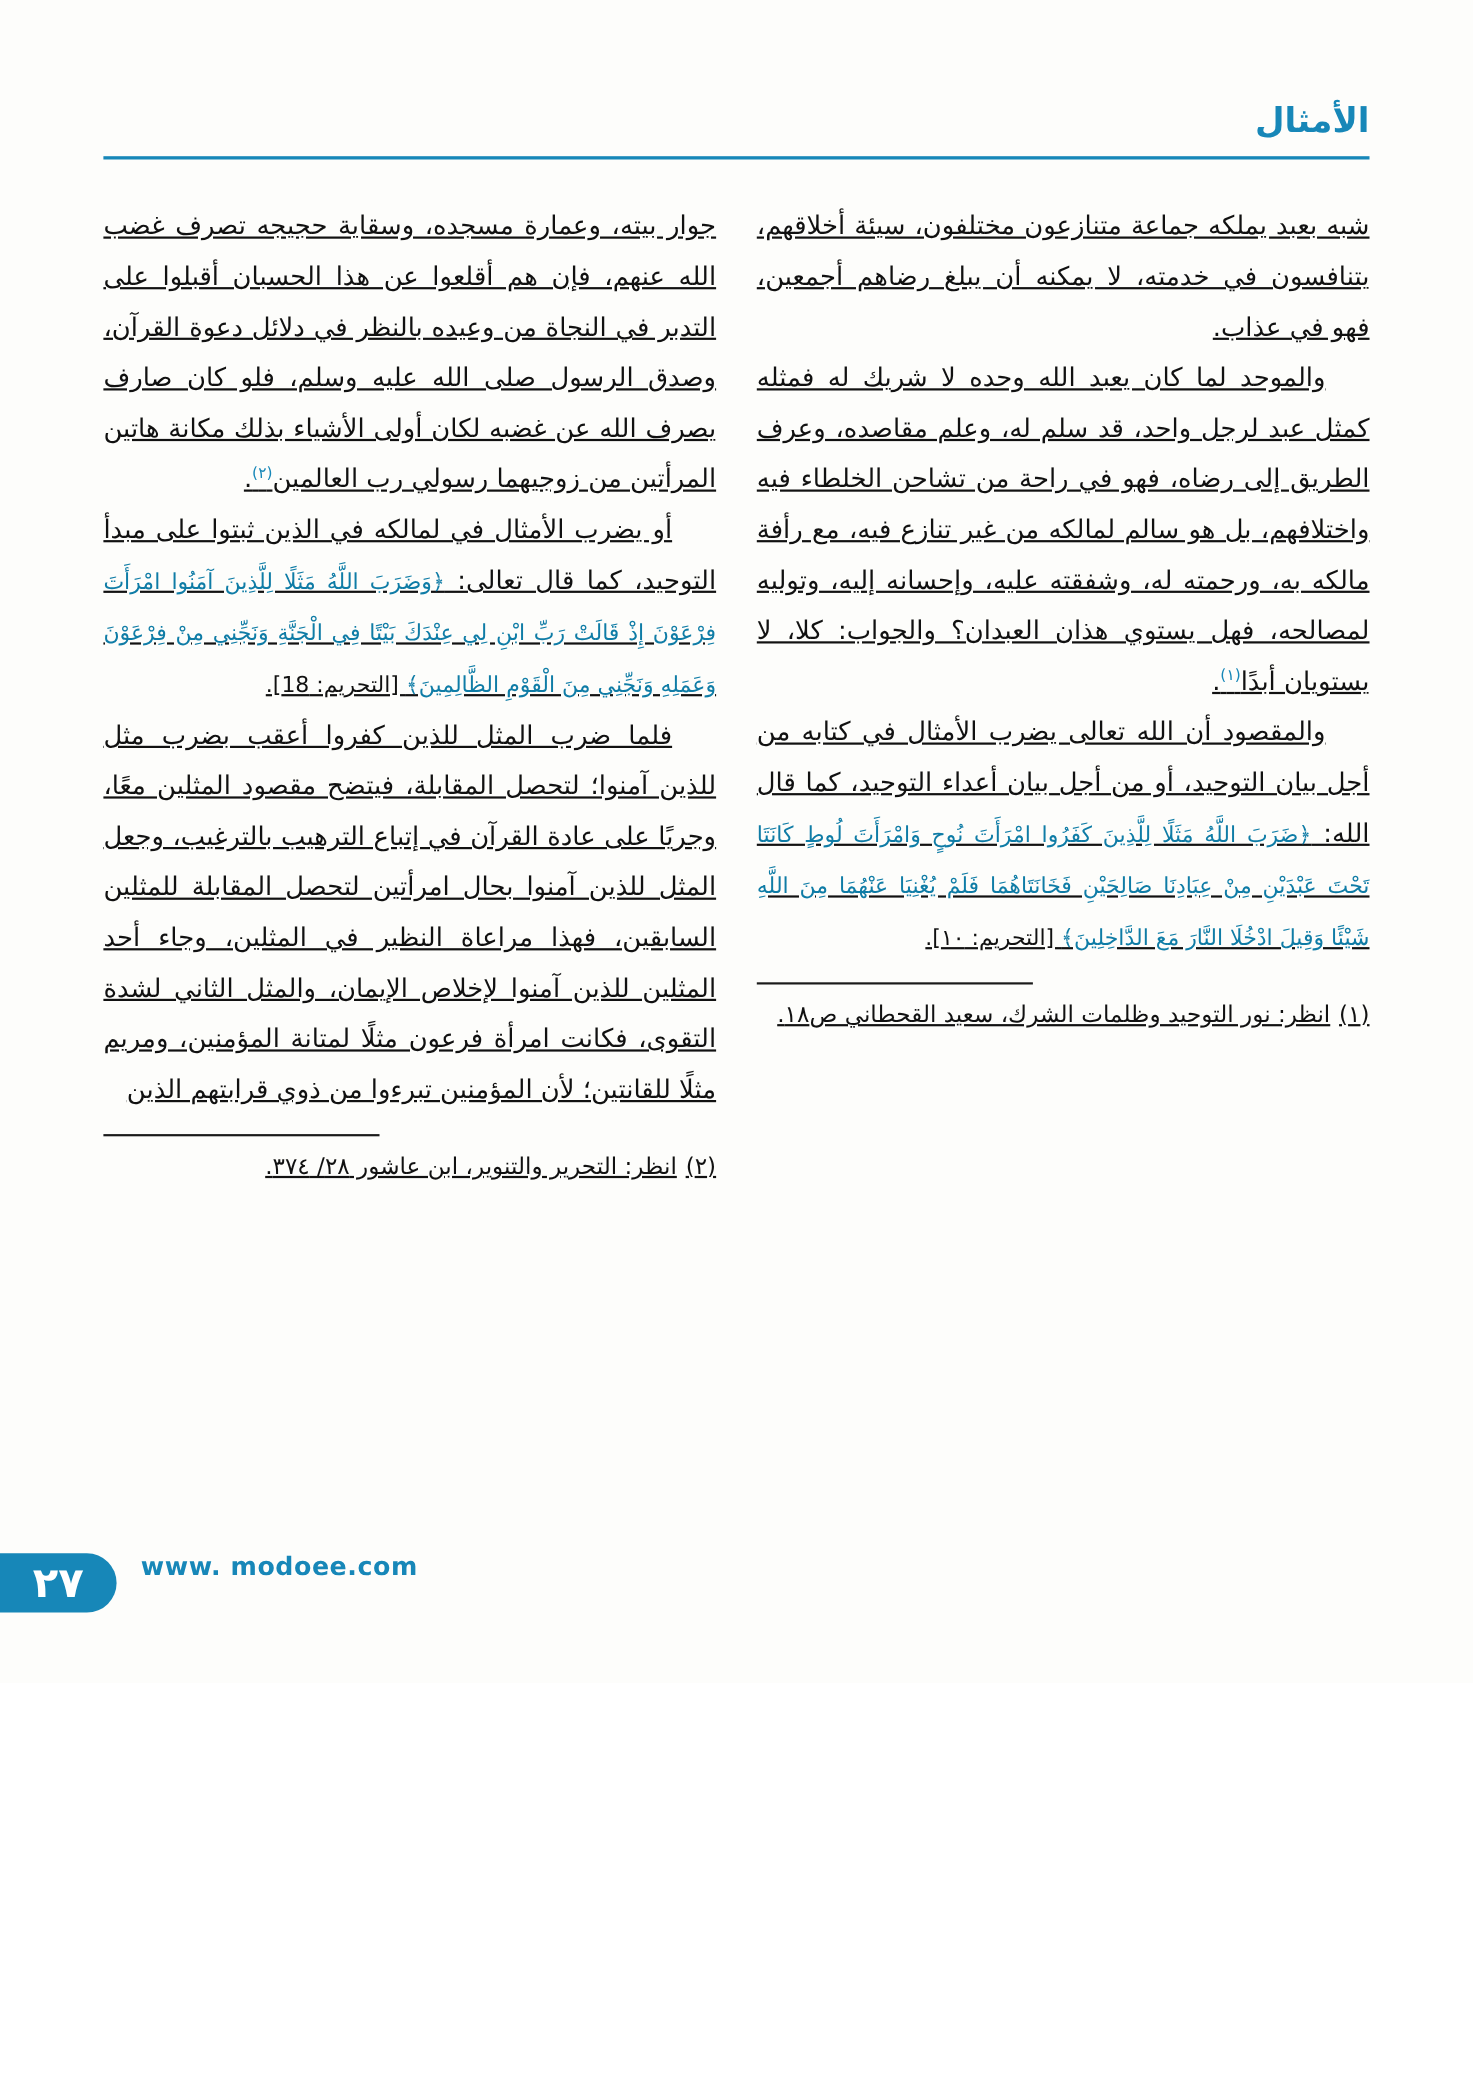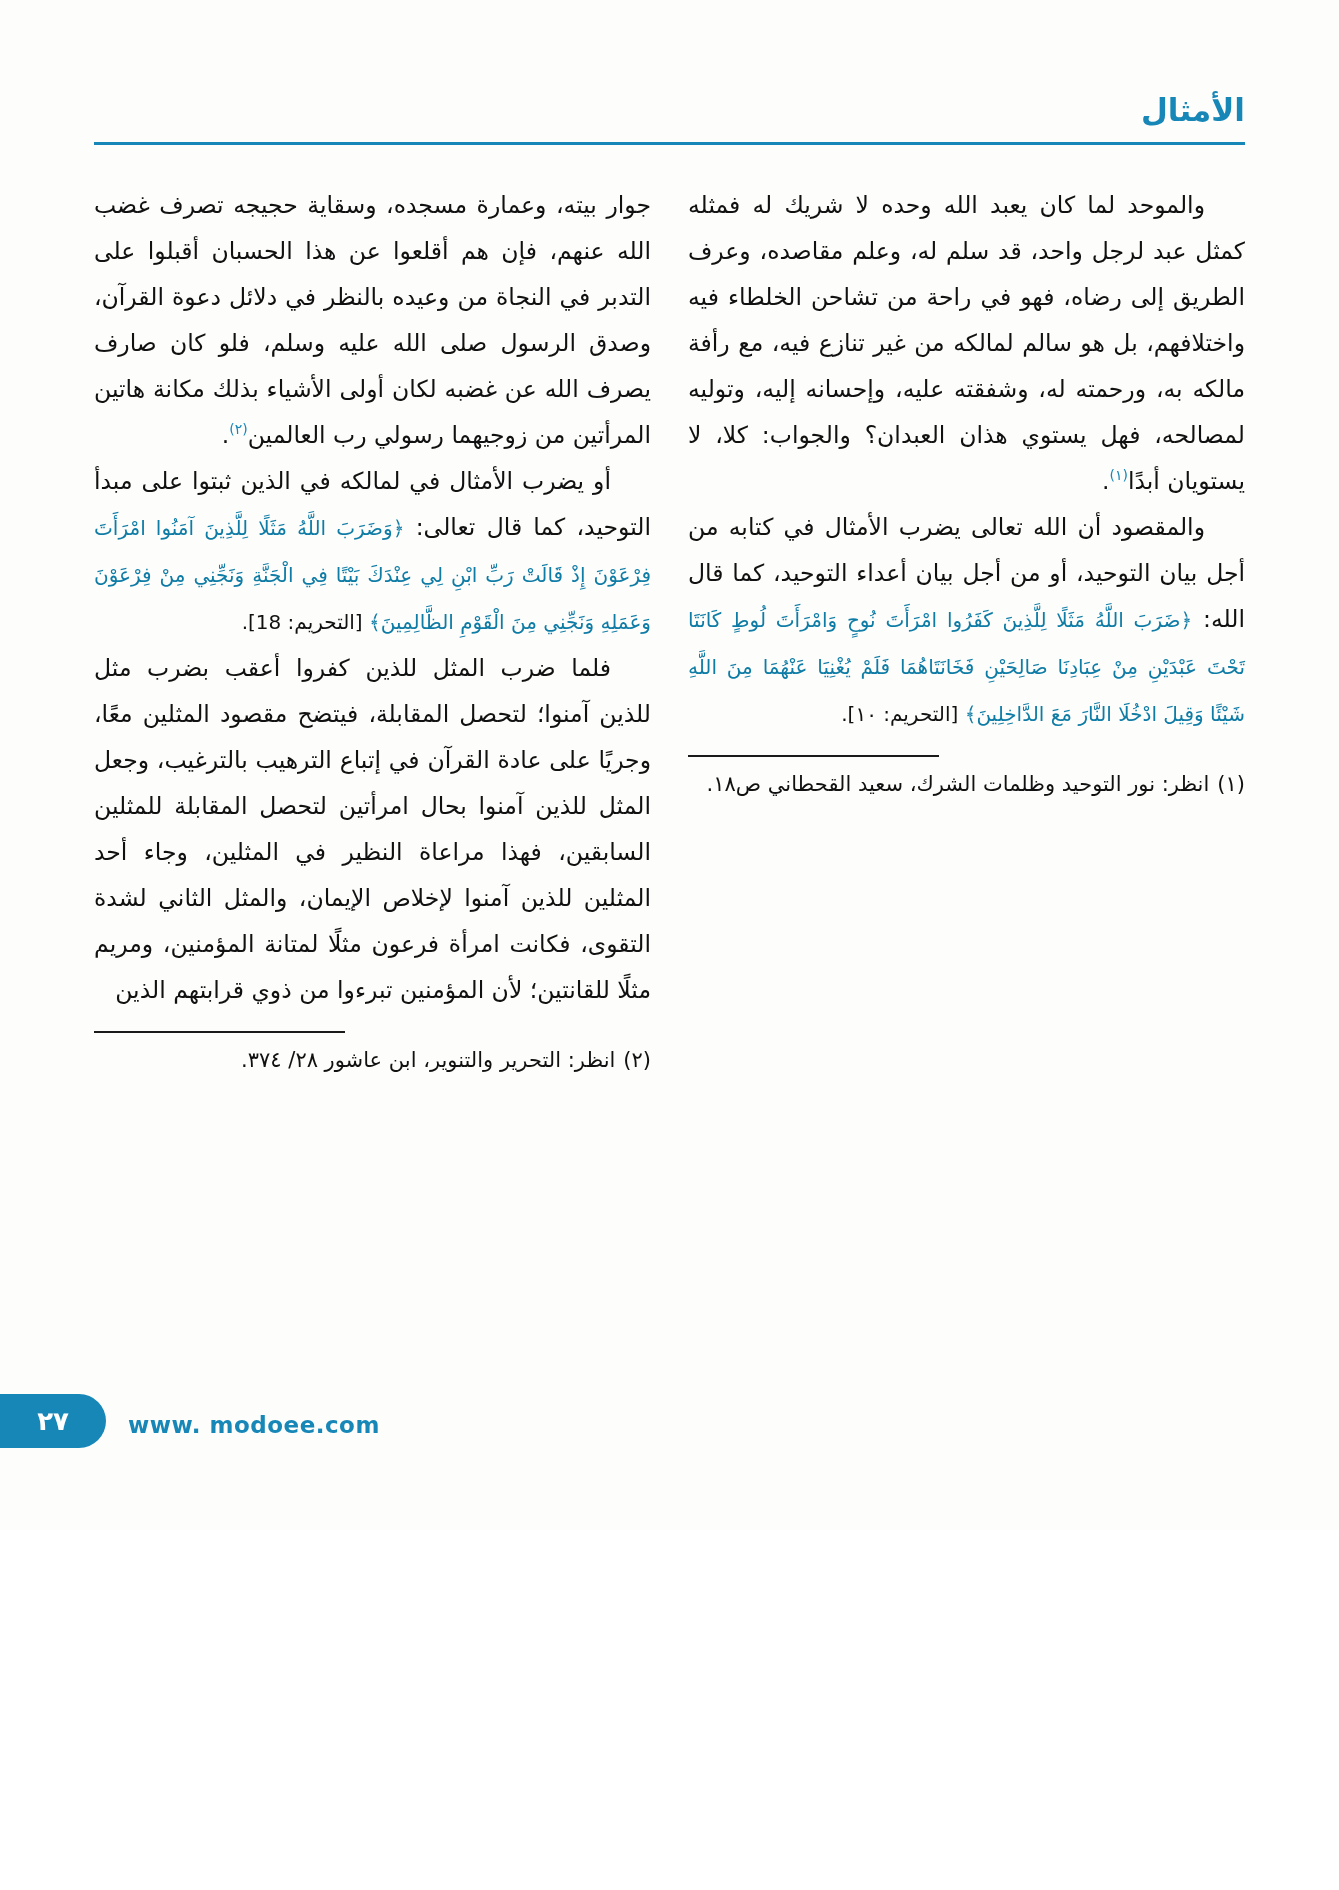--- a/index.html
+++ b/index.html
@@ -32,21 +32,21 @@
 
   
   .content {
     position: absolute;
     top: 182px;
     right: 94px;
     left: 94px;
     display: flex;
     justify-content: space-between;
   }
-  .col { flex: 0 0 557px; width: 557px; }
+  .col { flex: 0 0 557px; width: 557px; text-decoration: underline; }
 
   p.body {
     font-size: 23.5px;
     line-height: 46px;
     text-align: justify;
     text-justify: inter-word;
   }
   p.indent { text-indent: 40px; }
 
   .quran {
@@ -77,27 +77,27 @@
     line-height: 35px;
     text-align: justify;
   }
   .fn-marker { white-space: nowrap; }
   .fn-text { flex: 1; }
 
   
   .page-num-tab {
     position: absolute;
     left: 0;
-    bottom: 82px;
+    bottom: 64px;
     width: 106px;
     height: 54px;
     background: var(--accent);
     border-radius: 0 27px 27px 0;
     color: #ffffff;
-    font-size: 26px;
+    font-size: 38px;
     line-height: 54px;
     text-align: center;
     font-weight: bold;
   }
   .website {
     position: absolute;
     left: 128px;
     bottom: 78px;
     height: 54px;
     line-height: 54px;
@@ -114,20 +114,21 @@
 <div class="page" style="--accent: #1787b8; --quran: #0f7ca6;">
 
   <header class="header">
     <div class="header-title">الأمثال</div>
     <div class="header-rule"></div>
   </header>
 
   <main class="content">
 
     <section class="col">
+      <p class="body"><span>شبه بعبد يملكه جماعة متنازعون مختلفون، سيئة أخلاقهم، يتنافسون في خدمته، لا يمكنه أن يبلغ رضاهم أجمعين، فهو في عذاب.</span></p>
 
       <p class="body indent"><span>والموحد لما كان يعبد الله وحده لا شريك له فمثله كمثل عبد لرجل واحد، قد سلم له، وعلم مقاصده، وعرف الطريق إلى رضاه، فهو في راحة من تشاحن الخلطاء فيه واختلافهم، بل هو سالم لمالكه من غير تنازع فيه، مع رأفة مالكه به، ورحمته له، وشفقته عليه، وإحسانه إليه، وتوليه لمصالحه، فهل يستوي هذان العبدان؟ والجواب: كلا، لا يستويان أبدًا</span><sup class="fnref">(١)</sup><span>.</span></p>
 
       <p class="body indent"><span>والمقصود أن الله تعالى يضرب الأمثال في كتابه من أجل بيان التوحيد، أو من أجل بيان أعداء التوحيد، كما قال الله: </span><span class="quran">﴿ضَرَبَ اللَّهُ مَثَلًا لِلَّذِينَ كَفَرُوا امْرَأَتَ نُوحٍ وَامْرَأَتَ لُوطٍ كَانَتَا تَحْتَ عَبْدَيْنِ مِنْ عِبَادِنَا صَالِحَيْنِ فَخَانَتَاهُمَا فَلَمْ يُغْنِيَا عَنْهُمَا مِنَ اللَّهِ شَيْئًا وَقِيلَ ادْخُلَا النَّارَ مَعَ الدَّاخِلِينَ﴾</span><span class="cite"> [التحريم: ١٠].</span></p>
 
 
       <div class="footnote">
         <div class="fn-rule"></div>
         <div class="fn-row">
           <span class="fn-marker">(١)</span>

